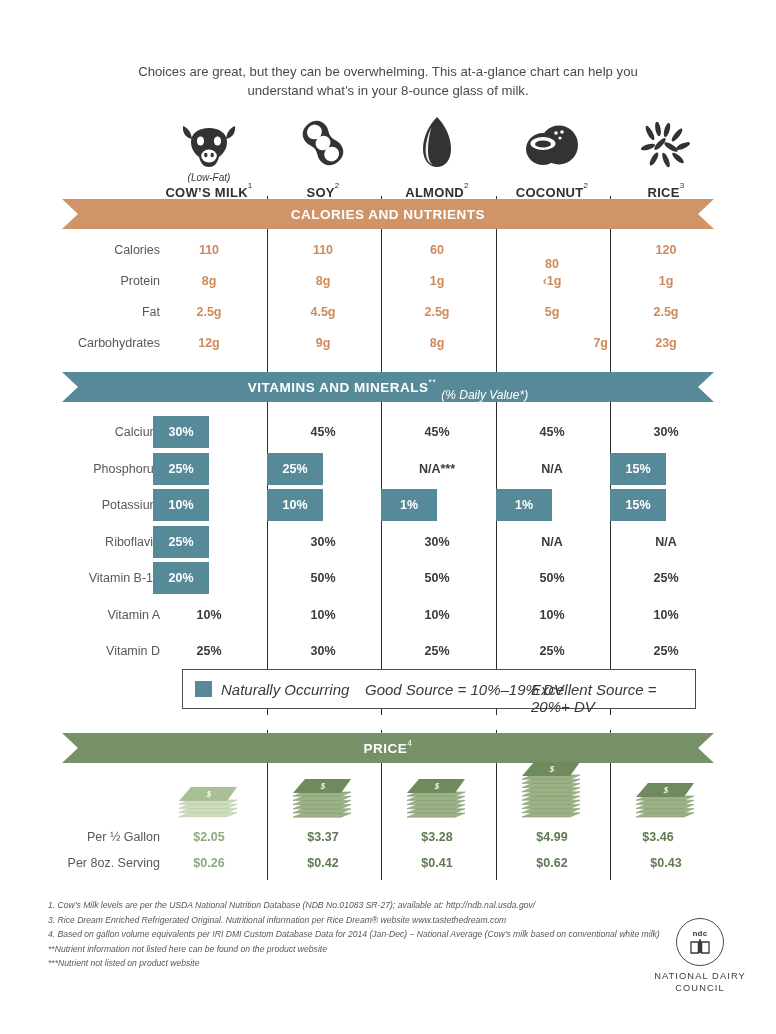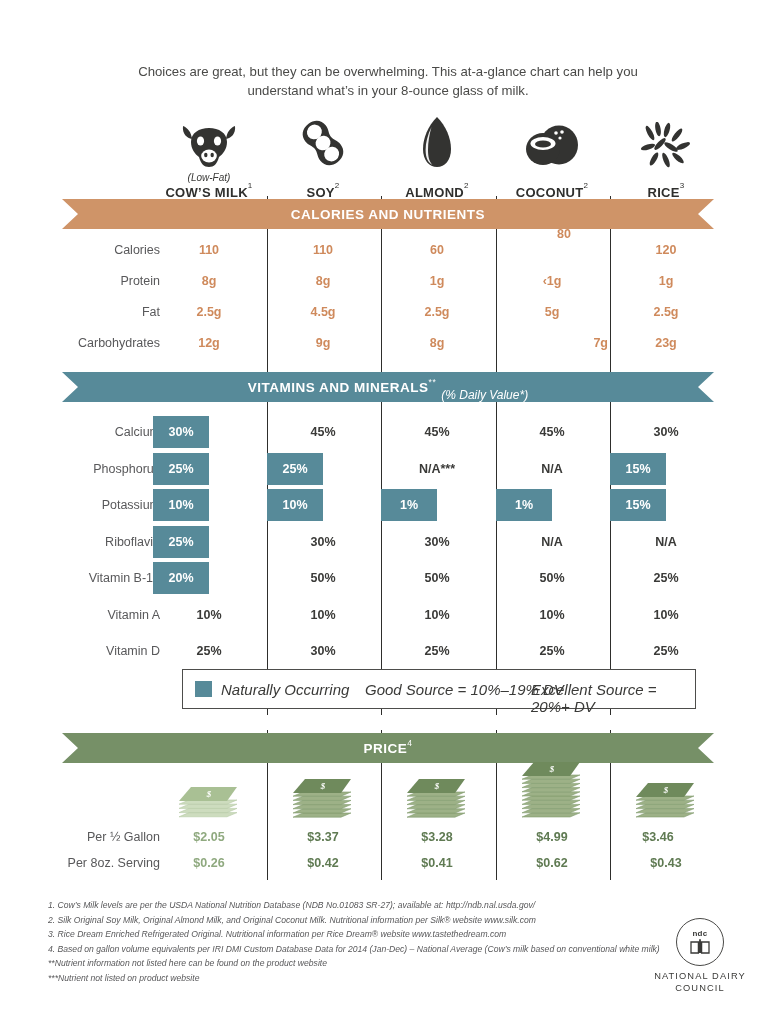--- a/index.html
+++ b/index.html
@@ -219,21 +219,21 @@
       <span>PRICE</span>
         <sup>4</sup>
     </div>
   </div>
 
   <div id="rows">
       <div class="rowlabel" style="top: 243px;">Calories</div>
       <div class="cell nut" style="top: 243px; left: 153px;">110</div>
       <div class="cell nut" style="top: 243px; left: 267px;">110</div>
       <div class="cell nut" style="top: 243px; left: 381px;">60</div>
-      <div class="cell nut" style="top: 227px; left: 496px; padding-left: 12px;">80</div>
+      <div class="cell nut" style="top: 257px; left: 496px;">80</div>
       <div class="cell nut" style="top: 243px; left: 610px;">120</div>
       <div class="rowlabel" style="top: 274px;">Protein</div>
       <div class="cell nut" style="top: 274px; left: 153px;">8g</div>
       <div class="cell nut" style="top: 274px; left: 267px;">8g</div>
       <div class="cell nut" style="top: 274px; left: 381px;">1g</div>
       <div class="cell nut" style="top: 274px; left: 496px;">‹1g</div>
       <div class="cell nut" style="top: 274px; left: 610px;">1g</div>
       <div class="rowlabel" style="top: 305px;">Fat</div>
       <div class="cell nut" style="top: 305px; left: 153px;">2.5g</div>
       <div class="cell nut" style="top: 305px; left: 267px;">4.5g</div>
@@ -358,21 +358,20 @@
           <path d="M10 22.4 L58 22.4 L48 26.599999999999998 L0 26.599999999999998 Z" fill="#9db187" stroke="#7f9a6c" stroke-width="0.6"></path>
           <path d="M10 18.2 L58 18.2 L48 22.4 L0 22.4 Z" fill="#9db187" stroke="#7f9a6c" stroke-width="0.6"></path>
           <path d="M10 14 L58 14 L48 18.2 L0 18.2 Z" fill="#9db187" stroke="#7f9a6c" stroke-width="0.6"></path>
          <path d="M12 1 L58 1 L48 15 L0 15 Z" fill="#6f8a5c"></path>
          <text x="30" y="11" font-family="Liberation Serif, serif" font-size="9" font-style="italic" font-weight="bold" fill="#ffffff" text-anchor="middle">$</text>
        </svg></div>
     </div>
 
   <div class="foot" style="top:898px;" id="footnotes">
       <div>1. Cow’s Milk levels are per the USDA National Nutrition Database (NDB No.01083 SR-27); available at: http://ndb.nal.usda.gov/</div>
-      <div>2. Silk Original Soy Milk, Original Almond Milk, and Original Coconut Milk. Nutritional information per Silk® website www.silk.com</div>
       <div>3. Rice Dream Enriched Refrigerated Original. Nutritional information per Rice Dream® website www.tastethedream.com</div>
       <div>4. Based on gallon volume equivalents per IRI DMI Custom Database Data for 2014 (Jan-Dec) – National Average  (Cow’s milk based on conventional white milk)</div>
       <div>**Nutrient information not listed here can be found on the product website</div>
       <div>***Nutrient not listed on product website</div>
     </div>
 
   <div class="logo">
     <div class="ring">
       <div class="ndc">ndc</div>
       <svg width="20" height="17" viewBox="0 0 20 17">

